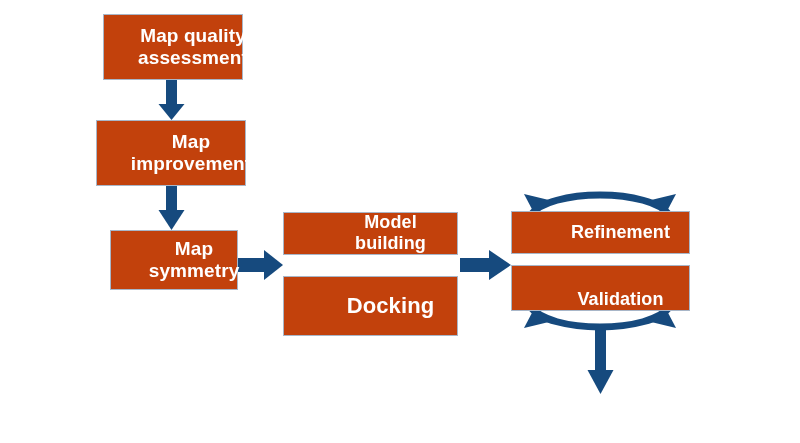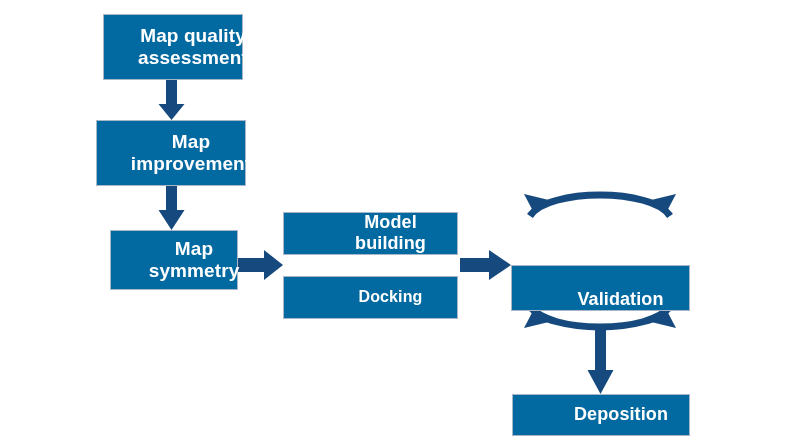--- a/index.html
+++ b/index.html
@@ -14,21 +14,21 @@
   #canvas {
     position: relative;
     width: 800px;
     height: 443px;
     background: #ffffff;
     overflow: hidden;
   }
   .node {
     position: absolute;
     box-sizing: border-box;
-    background: #0369a1;
+    background: #c2410c;
     border: 1px solid #A8B6C8;
     color: #ffffff;
     display: flex;
     align-items: center;
     justify-content: center;
     text-align: center;
     line-height: 1.18;
     font-weight: 600;
     letter-spacing: 0.1px;
     z-index: 3;
@@ -38,21 +38,21 @@
     display: block;
     white-space: pre-line;
     padding: 0 4px;
   }
 
   
   #node-map-quality-assessment { left: 103px; top: 14px;  width: 140px; height: 66px; font-size: 19px; }
   #node-map-improvement        { left: 96px;  top: 120px; width: 150px; height: 66px; font-size: 19px; }
   #node-map-symmetry           { left: 110px; top: 230px; width: 128px; height: 60px; font-size: 19px; }
   #node-model-building         { left: 283px; top: 212px; width: 175px; height: 43px; font-size: 18px; align-items: flex-end; }
-  #node-docking                { left: 283px; top: 276px; width: 175px; height: 43px; font-size: 16px; }
+  #node-docking                { left: 283px; top: 276px; width: 175px; height: 60px; font-size: 22px; }
   #node-refinement             { left: 511px; top: 211px; width: 179px; height: 43px; font-size: 18px; }
   #node-validation             { left: 511px; top: 265px; width: 179px; height: 46px; font-size: 18px; align-items: flex-end; }
   #node-deposition             { left: 512px; top: 394px; width: 178px; height: 42px; font-size: 18px; }
 
   
   #connectors {
     position: absolute;
     left: 0;
     top: 0;
     width: 800px;
@@ -133,22 +133,22 @@
   </div>
 
   <div class="node" id="node-model-building">
     <span class="label">Model building</span>
   </div>
 
   <div class="node" id="node-docking">
     <span class="label">Docking</span>
   </div>
 
+  <div class="node" id="node-refinement">
+    <span class="label">Refinement</span>
+  </div>
 
   <div class="node" id="node-validation">
     <span class="label">Validation</span>
   </div>
 
-  <div class="node" id="node-deposition">
-    <span class="label">Deposition</span>
-  </div>
 
 </div>
 
 </body></html>

